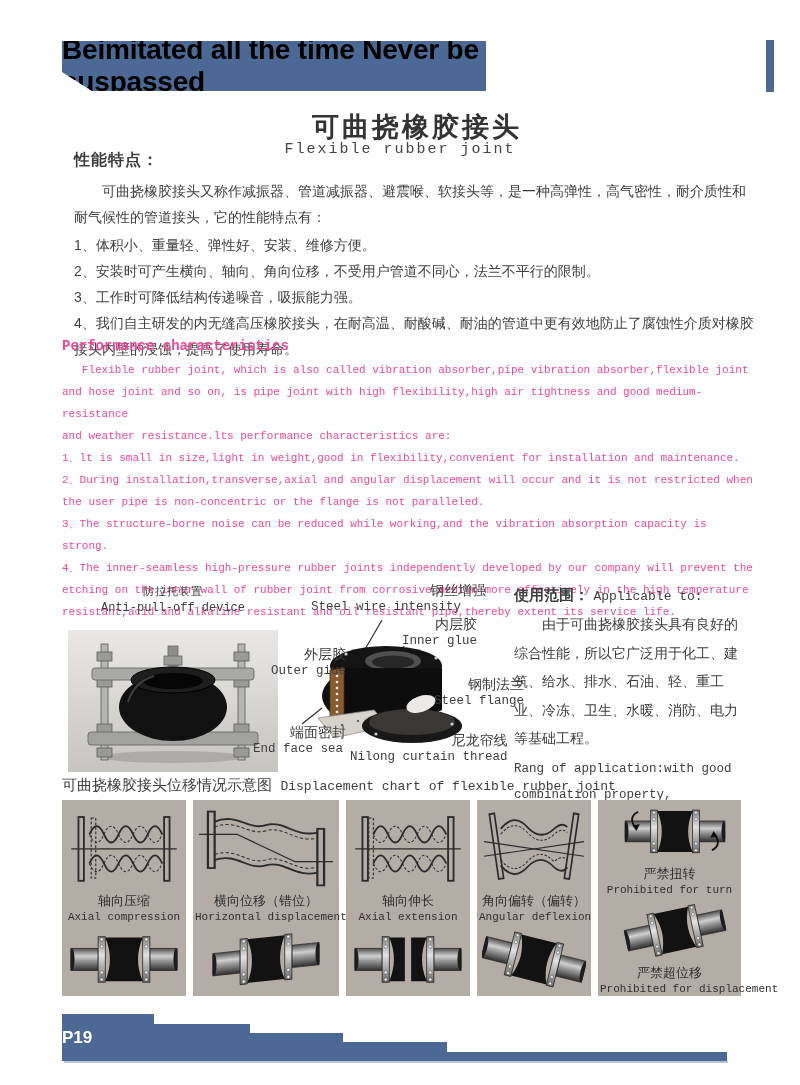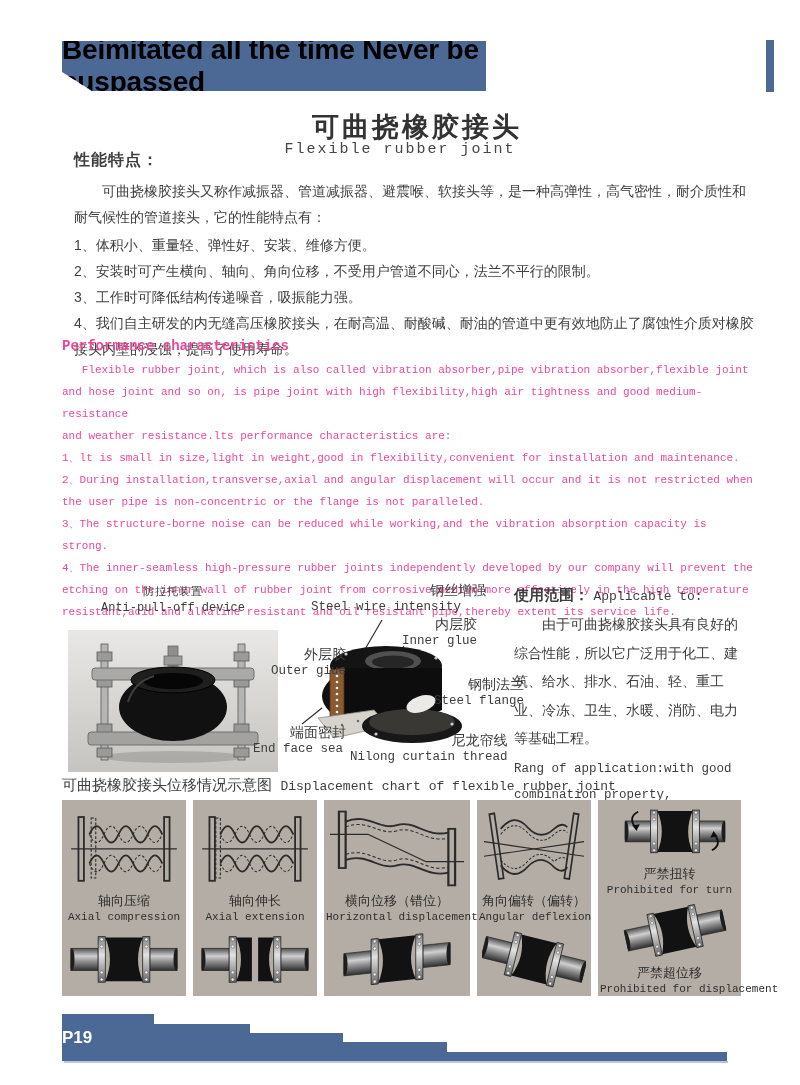--- a/index.html
+++ b/index.html
@@ -299,43 +299,43 @@
         <use href="#sym-axial"></use>
         <rect x="24" y="12" width="5" height="66" fill="none" stroke="#2b2b2b" stroke-width="1.2" stroke-dasharray="3 2"></rect>
       </svg>
       <div class="pan-cn">轴向压缩</div>
       <div class="pan-en mono">Axial compression</div>
       <svg width="112" height="66" viewBox="0 0 120 74">
         <use href="#sym-photo"></use>
       </svg>
     </div>
 
-    <div class="panel p2">
-      <svg width="112" height="82" viewBox="0 0 120 90">
-        <use href="#sym-axial"></use>
-        <rect x="17" y="12" width="5" height="66" fill="none" stroke="#2b2b2b" stroke-width="1.2" stroke-dasharray="3 2"></rect>
-      </svg>
-      <div class="pan-cn">轴向伸长</div>
-      <div class="pan-en mono">Axial extension</div>
-      <svg width="112" height="66" viewBox="0 0 120 74">
-        <use href="#sym-photo"></use>
-        <rect x="56.5" y="11" width="7" height="53" fill="#b4ada5"></rect>
-      </svg>
-    </div>
-
     <div class="panel p3">
       <svg width="134" height="82" viewBox="0 0 120 90" preserveAspectRatio="none">
         <use href="#sym-horiz"></use>
       </svg>
       <div class="pan-cn">横向位移（错位）</div>
       <div class="pan-en mono">Horizontal displacement</div>
       <svg width="112" height="66" viewBox="0 0 120 74">
         <g transform="translate(0 6) skewY(-6)">
             <use href="#sym-photo"></use>
           </g>
+      </svg>
+    </div>
+
+    <div class="panel p2">
+      <svg width="112" height="82" viewBox="0 0 120 90">
+        <use href="#sym-axial"></use>
+        <rect x="17" y="12" width="5" height="66" fill="none" stroke="#2b2b2b" stroke-width="1.2" stroke-dasharray="3 2"></rect>
+      </svg>
+      <div class="pan-cn">轴向伸长</div>
+      <div class="pan-en mono">Axial extension</div>
+      <svg width="112" height="66" viewBox="0 0 120 74">
+        <use href="#sym-photo"></use>
+        <rect x="56.5" y="11" width="7" height="53" fill="#b4ada5"></rect>
       </svg>
     </div>
 
     <div class="panel p4">
       <svg width="100" height="82" viewBox="0 0 120 90" preserveAspectRatio="none">
         <use href="#sym-ang"></use>
       </svg>
       <div class="pan-cn">角向偏转（偏转）</div>
       <div class="pan-en mono">Angular deflexion</div>
       <svg width="104" height="66" viewBox="0 0 120 74">

